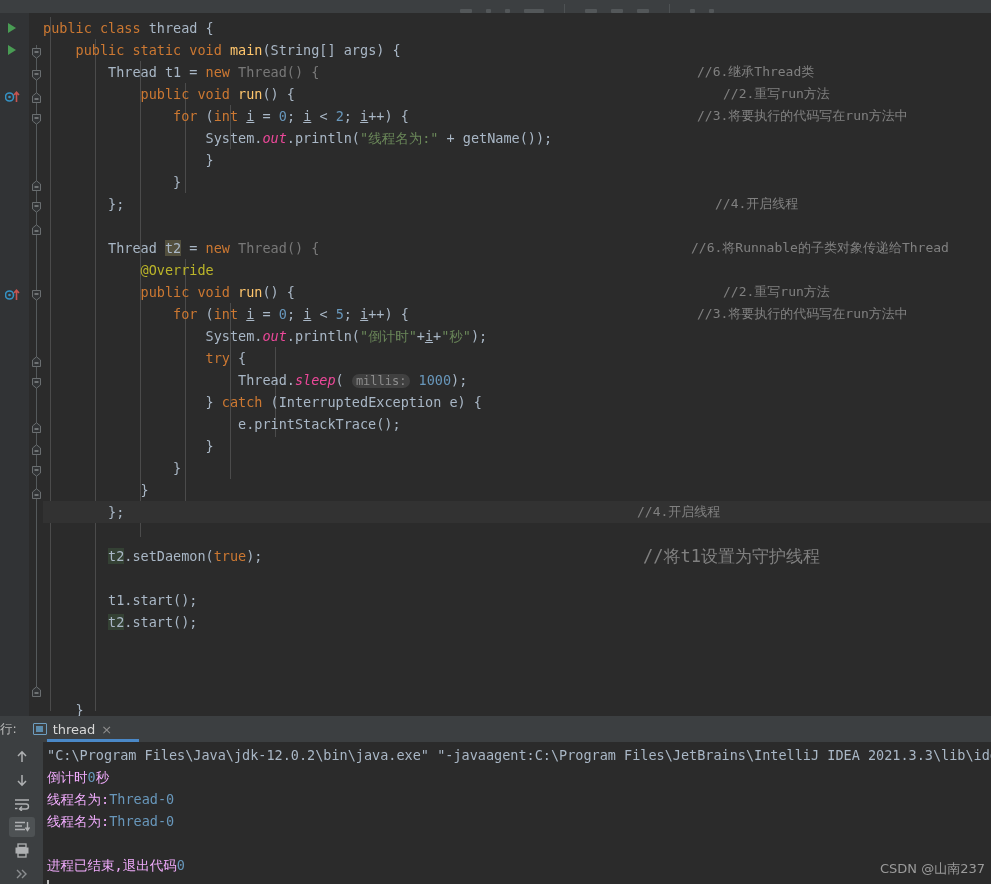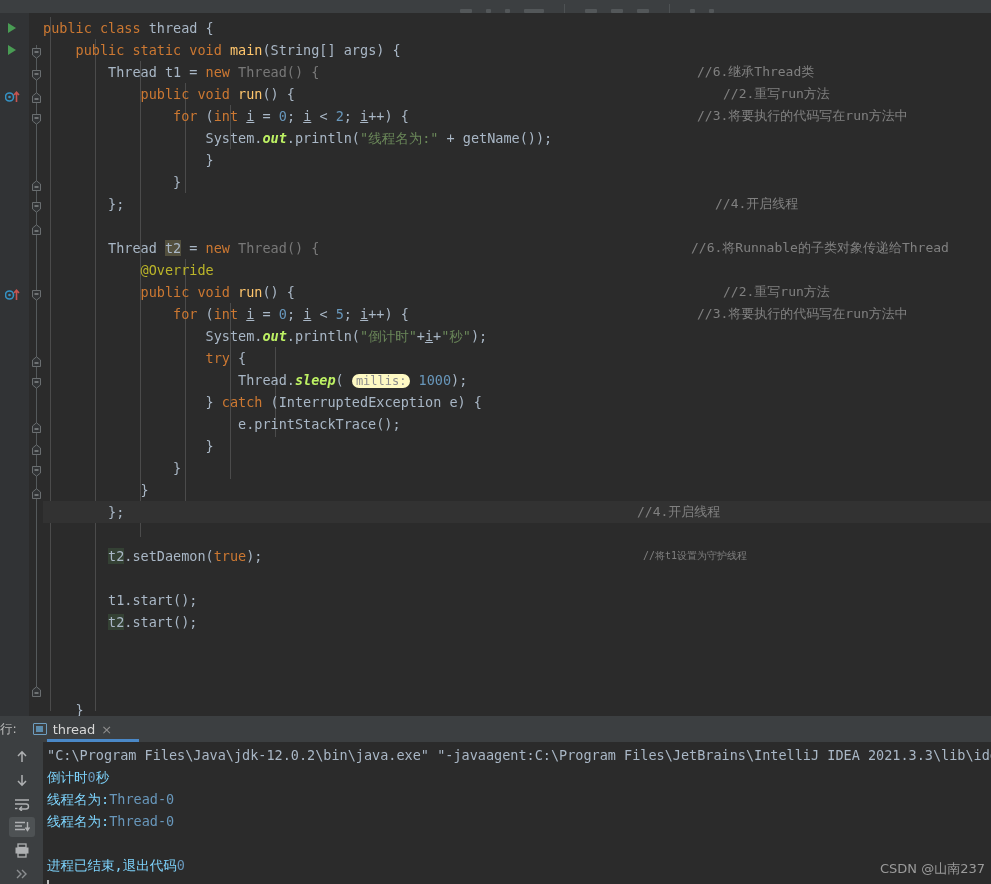--- a/index.html
+++ b/index.html
@@ -76,32 +76,32 @@
     height: 22px; line-height: 22px;
     padding-left: 0;
     color: #a9b7c6;
   }
   .ln.caretline { background: #323232; }
 
   
   .kw   { color: #cc7832; }
   .str  { color: #6a8759; }
   .num  { color: #6897bb; }
-  .fld  { color: #bef264; font-style: italic; font-weight: bold; }
+  .fld  { color: #ec4899; font-style: italic; }
   .mth  { color: #ffc66d; }
   .typ  { color: #a9b7c6; }
   .ann  { color: #bbb529; }
   .cmt  { color: #808080; }
   .plain{ color: #a9b7c6; }
   .dim  { color: #787878; }
   .ul   { text-decoration: underline; text-decoration-color: #a9b7c6; }
   .hl-green { background: #344134; }
   .hl-write { background: #53503e; }
   .hint {
-    background: #fef9c3; color: #8c8c8c;
+    background: #404040; color: #8c8c8c;
     border-radius: 7px; padding: 0 4px;
     font-size: 12px;
   }
   .cmt-col { position: absolute; }
 
   
   .runpanel {
     position: absolute; left: 0; top: 716px; width: 991px; height: 168px;
     background: #3c3f41;
   }
@@ -158,21 +158,21 @@
   .console-body {
     position: absolute; left: 43px; top: 26px;
     width: 948px; height: 142px;
     background: #2b2b2b;
     font-size: 13.5px; line-height: 22px;
     padding: 2px 0 0 4px;
     white-space: pre;
     overflow: hidden;
   }
   .c-sys { color: #a9b7c6; }
-  .c-out { color: #7dd3fc; }
+  .c-out { color: #f0abfc; }
   .c-num { color: #6897bb; }
   .c-blank { height: 22px; }
   .caret-bar {
     display: inline-block; width: 2px; height: 15px;
     background: #bbbbbb; vertical-align: -3px;
   }
   .console-vline {
     position: absolute; left: 43px; top: 26px;
     width: 1px; height: 142px; background: #4e5254;
   }
@@ -296,21 +296,21 @@
     <div class="code" id="code-area" style="padding-top: 4px;"><div class="ln" style="top: 0px;"><span class="kw">public </span><span class="kw">class </span><span class="typ">thread </span><span class="plain">{</span></div><div class="ln" style="top: 0px;"><span class="plain">    </span><span class="kw">public static void </span><span class="mth">main</span><span class="plain">(String[] args) {</span></div><div class="ln" style="top: 0px;"><span class="plain">        Thread t1 = </span><span class="kw">new </span><span class="dim">Thread</span><span class="dim">() {</span></div><div class="ln" style="top: 0px;"><span class="plain">            </span><span class="kw">public void </span><span class="mth">run</span><span class="plain">() {</span></div><div class="ln" style="top: 0px;"><span class="plain">                </span><span class="kw">for </span><span class="plain">(</span><span class="kw">int </span><span class="ul">i</span><span class="plain"> = </span><span class="num">0</span><span class="plain">; </span><span class="ul">i</span><span class="plain"> &lt; </span><span class="num">2</span><span class="plain">; </span><span class="ul">i</span><span class="plain">++) {</span></div><div class="ln" style="top: 0px;"><span class="plain">                    System.</span><span class="fld">out</span><span class="plain">.println(</span><span class="str">"线程名为:"</span><span class="plain"> + getName());</span></div><div class="ln" style="top: 0px;"><span class="plain">                    }</span></div><div class="ln" style="top: 0px;"><span class="plain">                }</span></div><div class="ln" style="top: 0px;"><span class="plain">        };</span></div><div class="ln" style="top: 0px;">&nbsp;</div><div class="ln" style="top: 0px;"><span class="plain">        Thread </span><span class="hl-write">t2</span><span class="plain"> = </span><span class="kw">new </span><span class="dim">Thread</span><span class="dim">() {</span></div><div class="ln" style="top: 0px;"><span class="plain">            </span><span class="ann">@Override</span></div><div class="ln" style="top: 0px;"><span class="plain">            </span><span class="kw">public void </span><span class="mth">run</span><span class="plain">() {</span></div><div class="ln" style="top: 0px;"><span class="plain">                </span><span class="kw">for </span><span class="plain">(</span><span class="kw">int </span><span class="ul">i</span><span class="plain"> = </span><span class="num">0</span><span class="plain">; </span><span class="ul">i</span><span class="plain"> &lt; </span><span class="num">5</span><span class="plain">; </span><span class="ul">i</span><span class="plain">++) {</span></div><div class="ln" style="top: 0px;"><span class="plain">                    System.</span><span class="fld">out</span><span class="plain">.println(</span><span class="str">"倒计时"</span><span class="plain">+</span><span class="ul">i</span><span class="plain">+</span><span class="str">"秒"</span><span class="plain">);</span></div><div class="ln" style="top: 0px;"><span class="plain">                    </span><span class="kw">try </span><span class="plain">{</span></div><div class="ln" style="top: 0px;"><span class="plain">                        Thread.</span><span class="fld">sleep</span><span class="plain">( </span><span class="hint">millis:</span><span class="plain"> </span><span class="num">1000</span><span class="plain">);</span></div><div class="ln" style="top: 0px;"><span class="plain">                    } </span><span class="kw">catch </span><span class="plain">(InterruptedException e) {</span></div><div class="ln" style="top: 0px;"><span class="plain">                        e.printStackTrace();</span></div><div class="ln" style="top: 0px;"><span class="plain">                    }</span></div><div class="ln" style="top: 0px;"><span class="plain">                }</span></div><div class="ln" style="top: 0px;"><span class="plain">            }</span></div><div class="ln caretline" style="top: 0px;"><span class="plain">        };</span></div><div class="ln" style="top: 0px;">&nbsp;</div><div class="ln" style="top: 0px;"><span class="plain">        </span><span class="hl-green">t2</span><span class="plain">.setDaemon(</span><span class="kw">true</span><span class="plain">);</span></div><div class="ln" style="top: 0px;">&nbsp;</div><div class="ln" style="top: 0px;"><span class="plain">        t1.start();</span></div><div class="ln" style="top: 0px;"><span class="plain">        </span><span class="hl-green">t2</span><span class="plain">.start();</span></div><div class="ln" style="top: 0px;">&nbsp;</div><div class="ln" style="top: 0px;">&nbsp;</div><div class="ln" style="top: 0px;">&nbsp;</div><div class="ln" style="top: 0px;"><span class="plain">    }</span></div></div>
     <div id="side-comments">
         <div class="cmt cmt-col" style="left: 697px; top: 48px; line-height: 22px; font-size: 13px; white-space: nowrap;">//6.继承Thread类</div>
         <div class="cmt cmt-col" style="left: 723px; top: 70px; line-height: 22px; font-size: 13px; white-space: nowrap;">//2.重写run方法</div>
         <div class="cmt cmt-col" style="left: 697px; top: 92px; line-height: 22px; font-size: 13px; white-space: nowrap;">//3.将要执行的代码写在run方法中</div>
         <div class="cmt cmt-col" style="left: 715px; top: 180px; line-height: 22px; font-size: 13px; white-space: nowrap;">//4.开启线程</div>
         <div class="cmt cmt-col" style="left: 691px; top: 224px; line-height: 22px; font-size: 13px; white-space: nowrap;">//6.将Runnable的子类对象传递给Thread</div>
         <div class="cmt cmt-col" style="left: 723px; top: 268px; line-height: 22px; font-size: 13px; white-space: nowrap;">//2.重写run方法</div>
         <div class="cmt cmt-col" style="left: 697px; top: 290px; line-height: 22px; font-size: 13px; white-space: nowrap;">//3.将要执行的代码写在run方法中</div>
         <div class="cmt cmt-col" style="left: 637px; top: 488px; line-height: 22px; font-size: 13px; white-space: nowrap;">//4.开启线程</div>
-        <div class="cmt cmt-col" style="left: 643px; top: 532px; line-height: 22px; font-size: 10px; white-space: nowrap;">//将t1设置为守护线程</div>
+        <div class="cmt cmt-col" style="left: 643px; top: 532px; line-height: 22px; font-size: 17px; white-space: nowrap;">//将t1设置为守护线程</div>
       </div>
   </div>
 
   <div class="runpanel">
 
     <div class="run-tabs">
       <span class="run-title">行:</span>
       <div class="run-tab">
         <span class="console-ico"></span>
         <span class="run-tab-label">thread</span>

